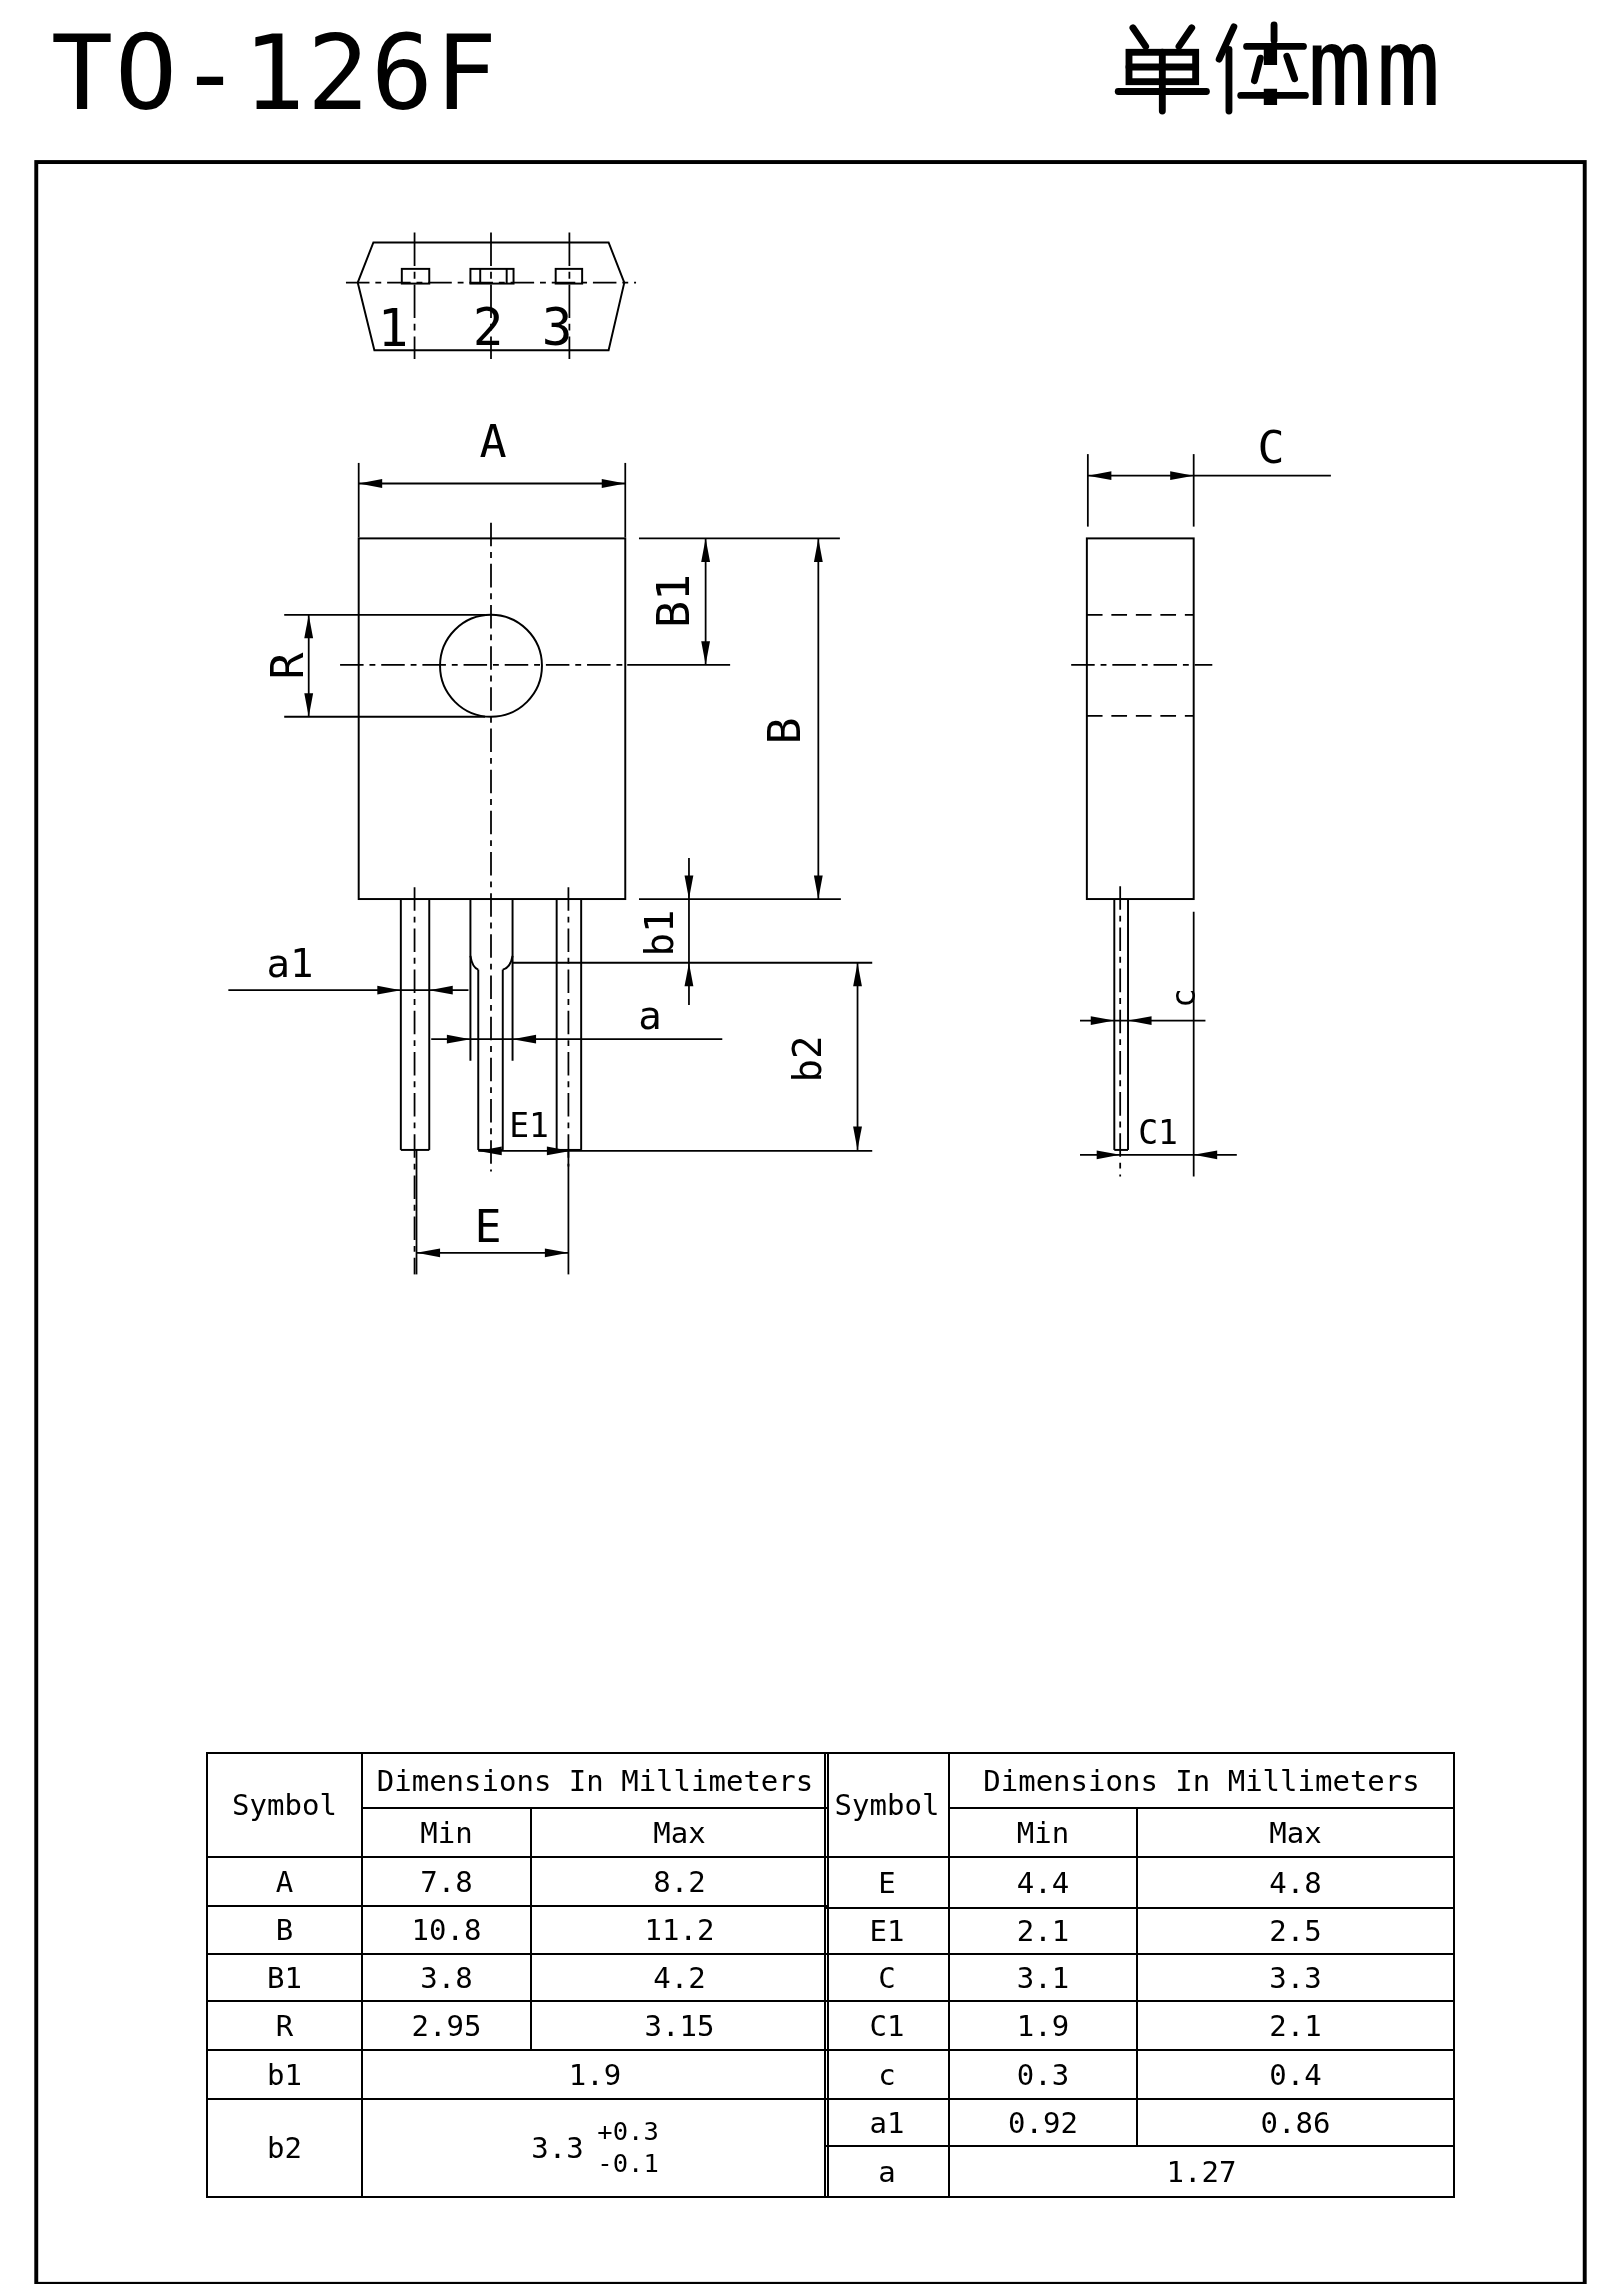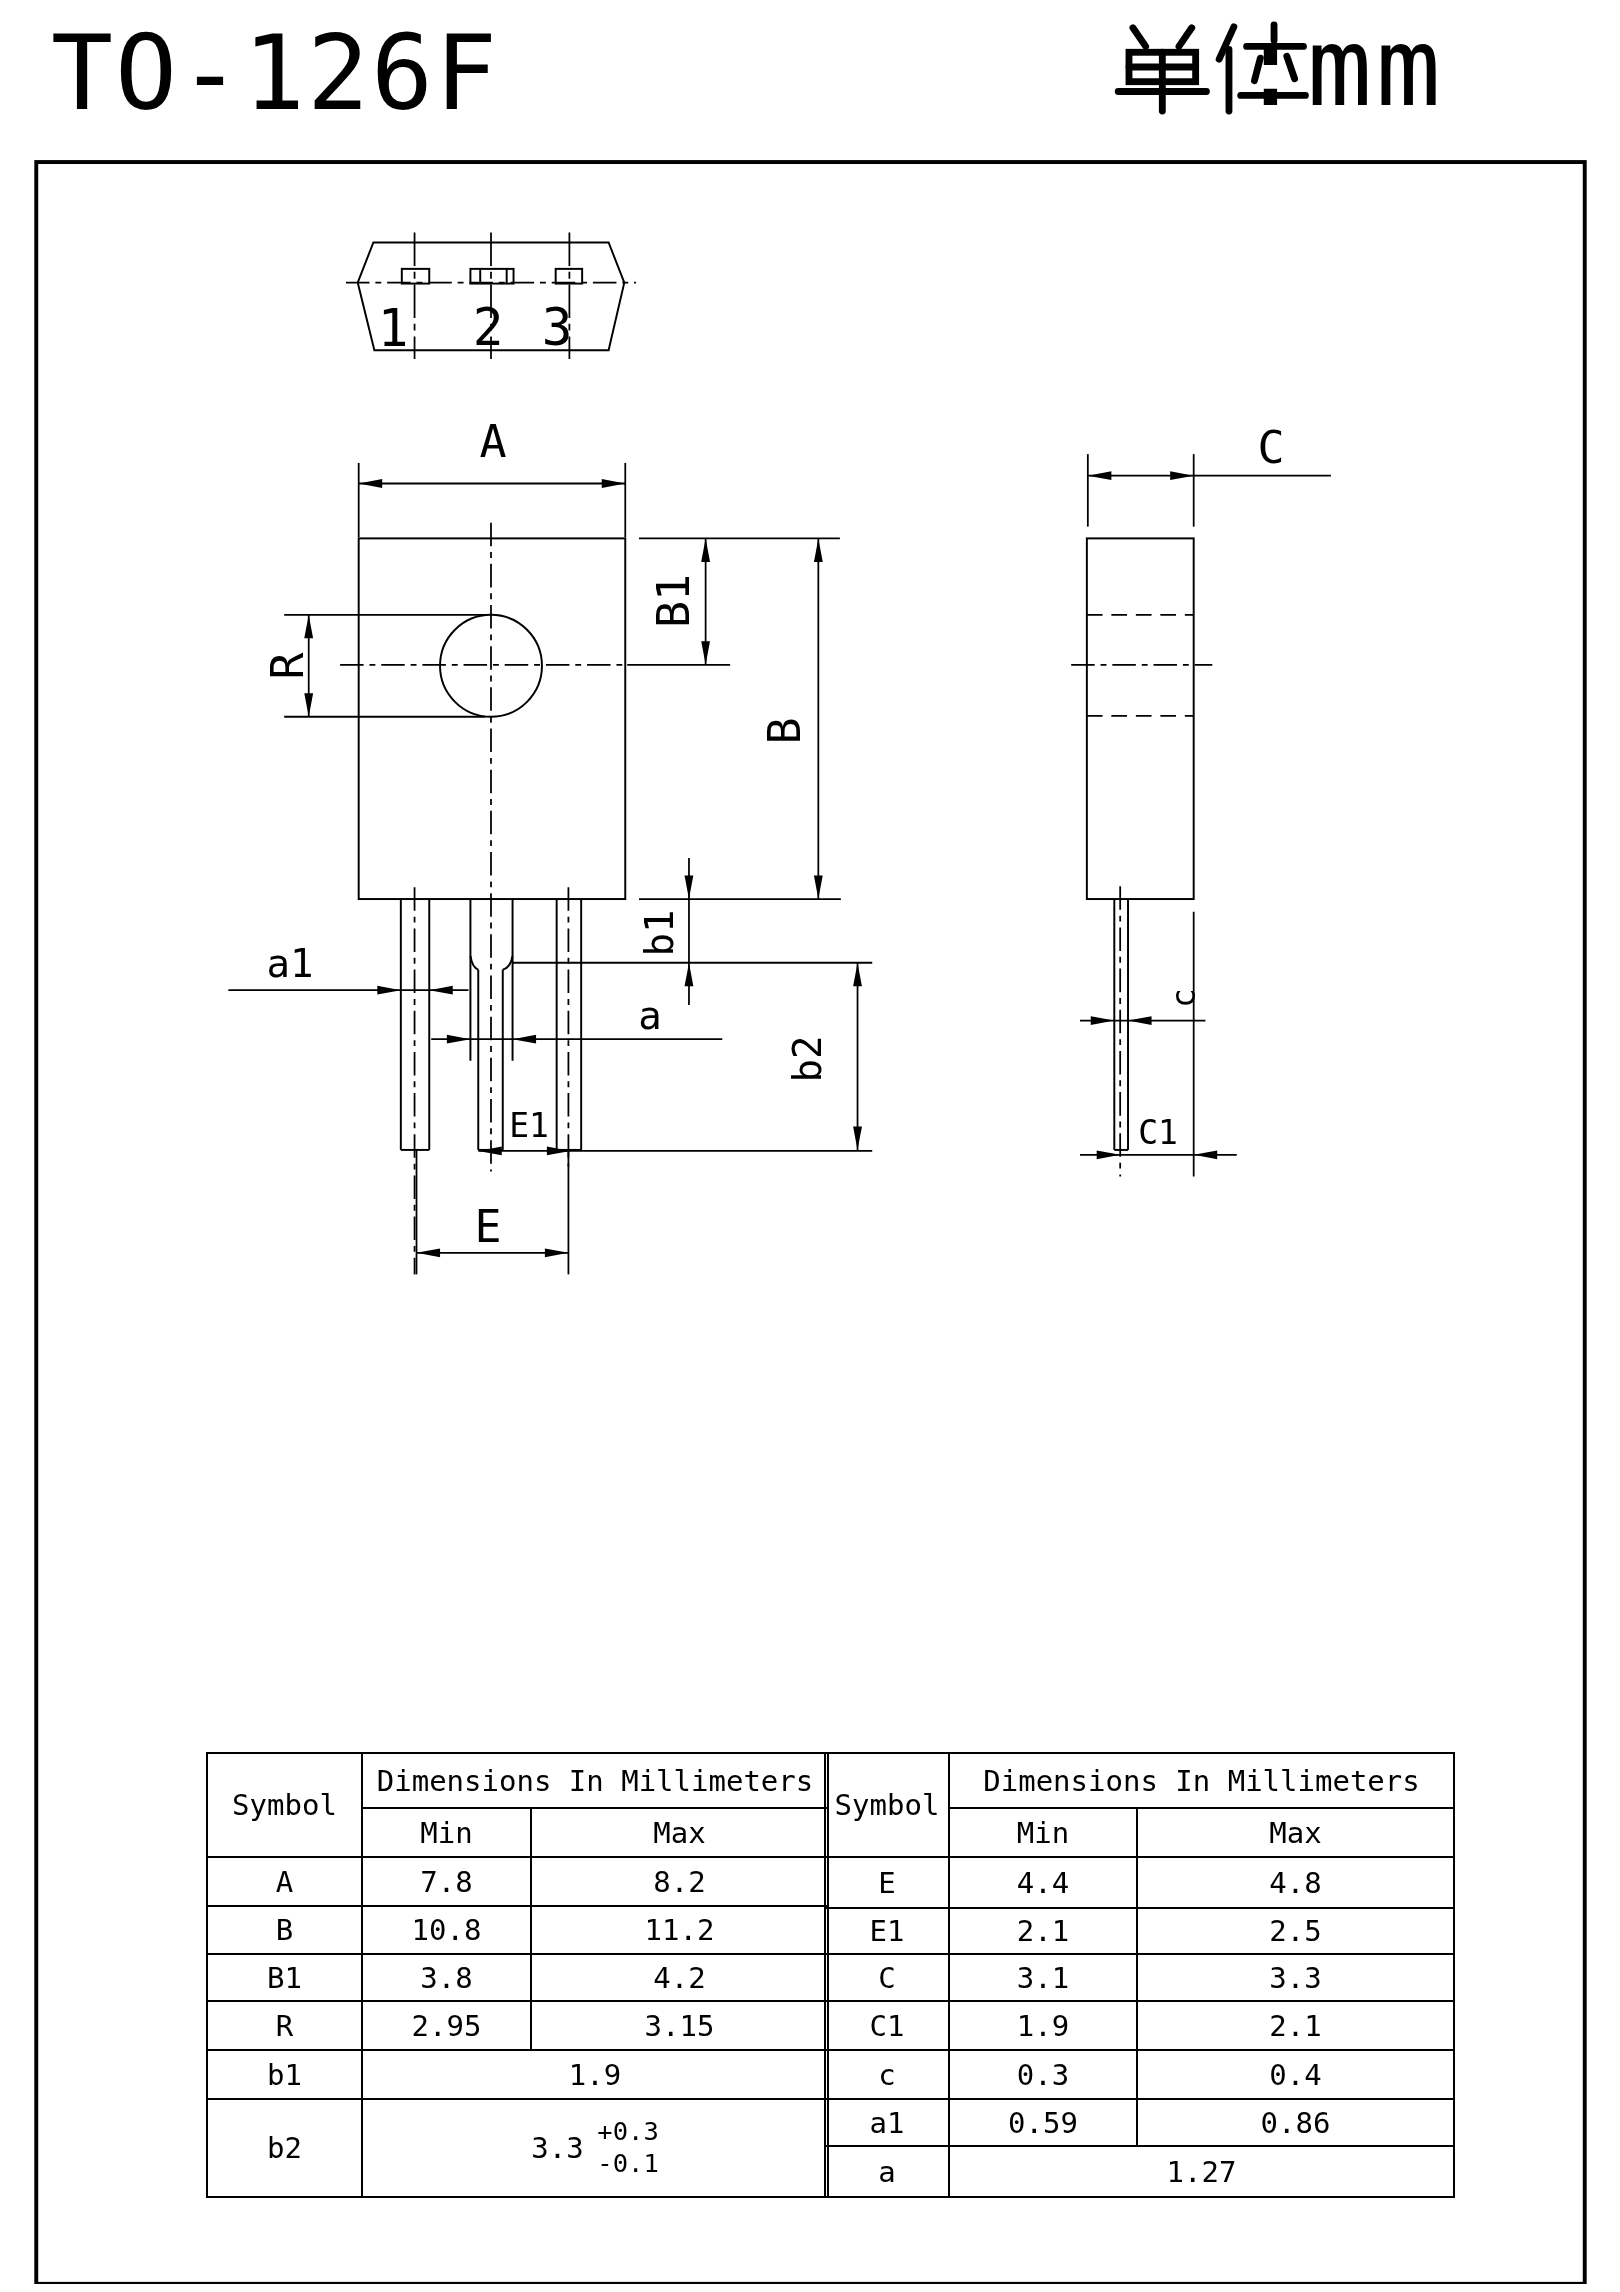--- a/index.html
+++ b/index.html
@@ -278,21 +278,21 @@
         <td>1.9</td>
         <td>2.1</td>
       </tr>
       <tr style="height:49px">
         <td>c</td>
         <td>0.3</td>
         <td>0.4</td>
       </tr>
       <tr style="height:47px">
         <td>a1</td>
-        <td>0.59</td>
+        <td>0.92</td>
         <td>0.86</td>
       </tr>
       <tr style="height:51px">
         <td>a</td>
         <td colspan="2">1.27</td>
       </tr>
     </tbody>
   </table>
 
 </div>

